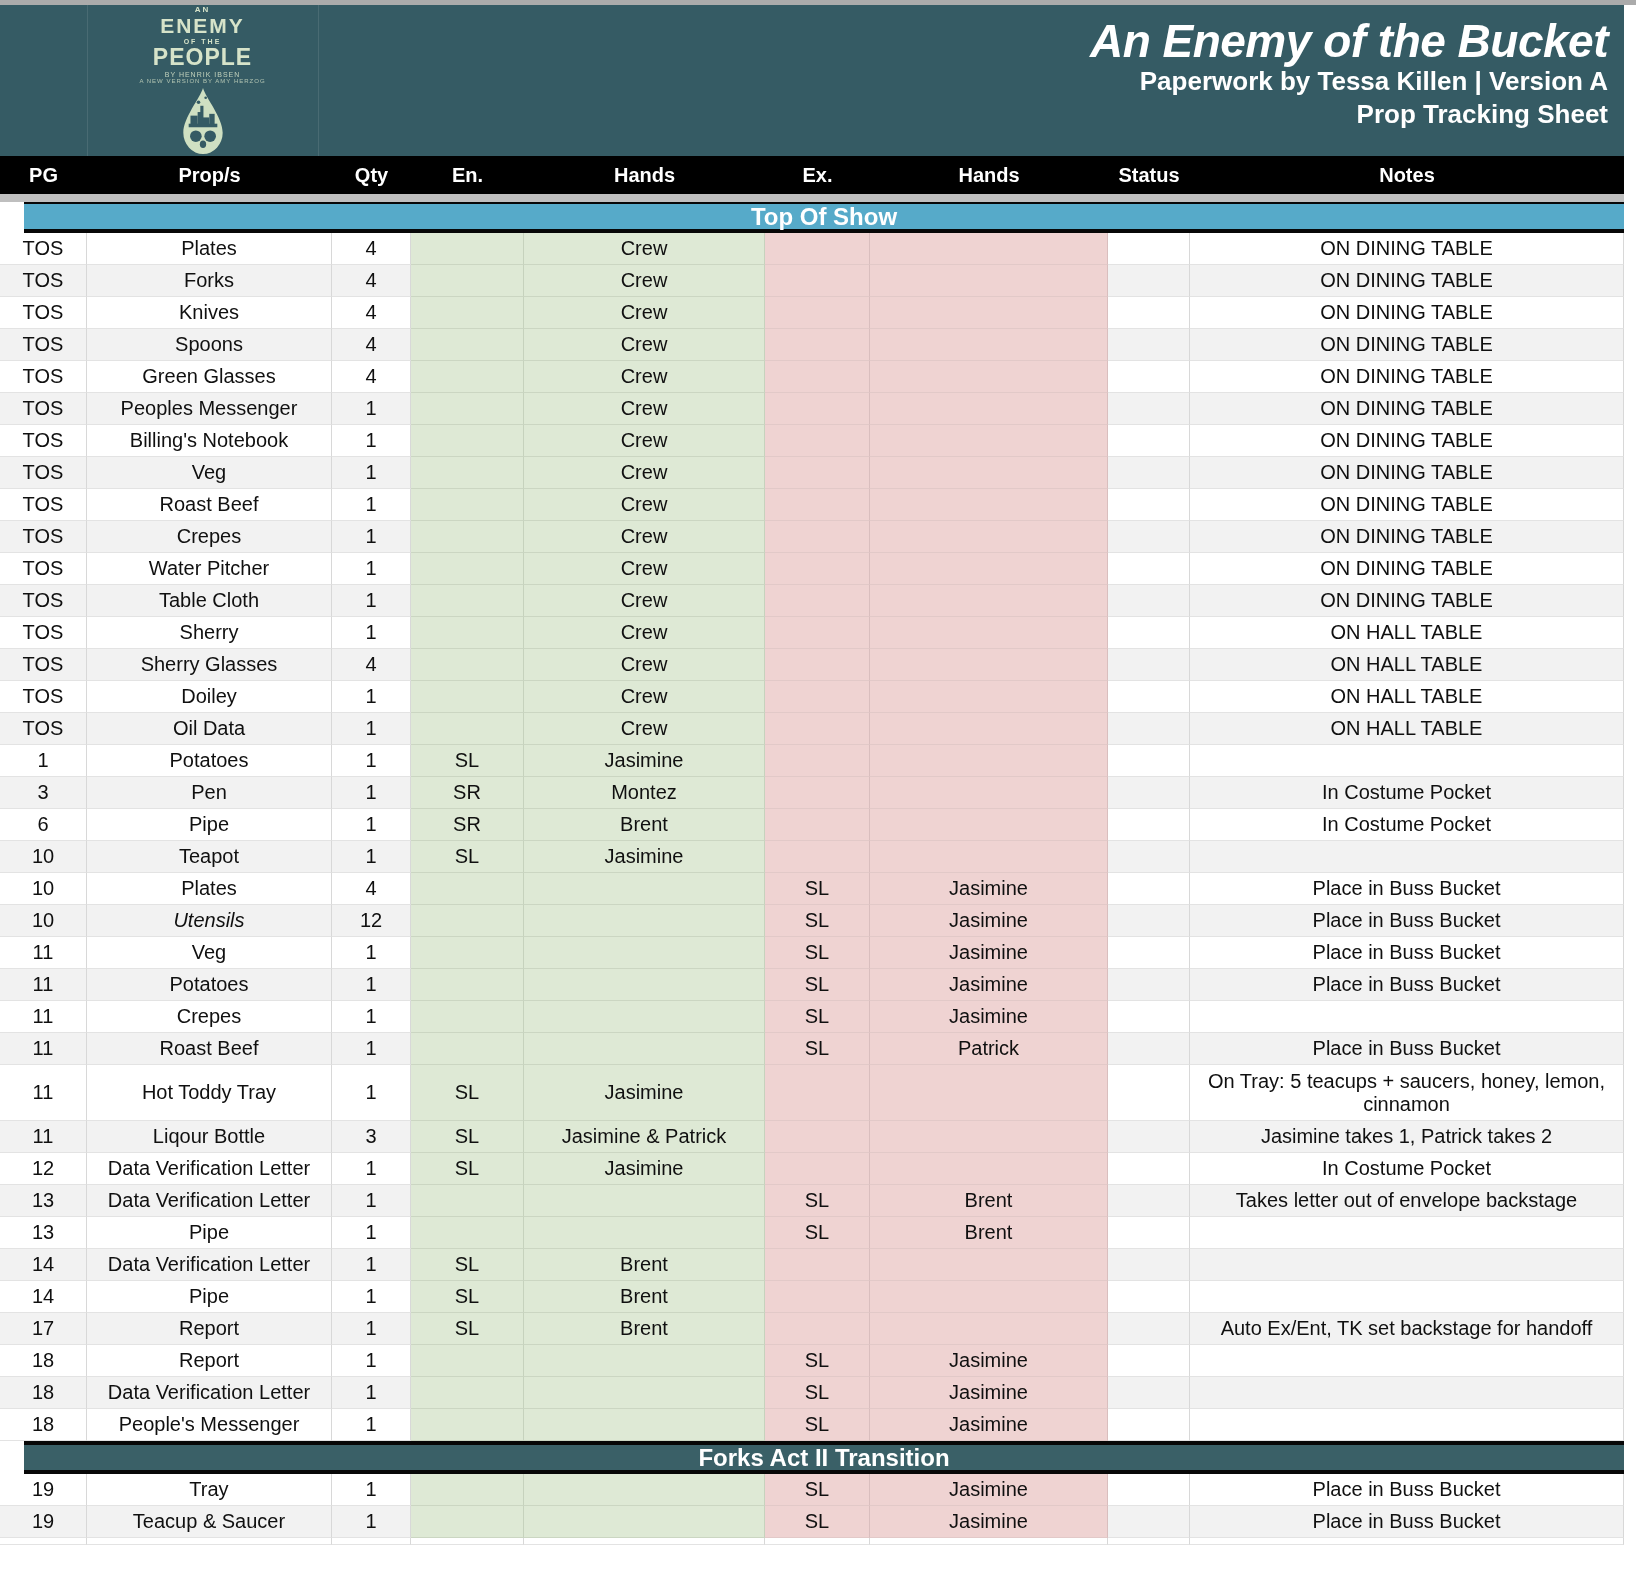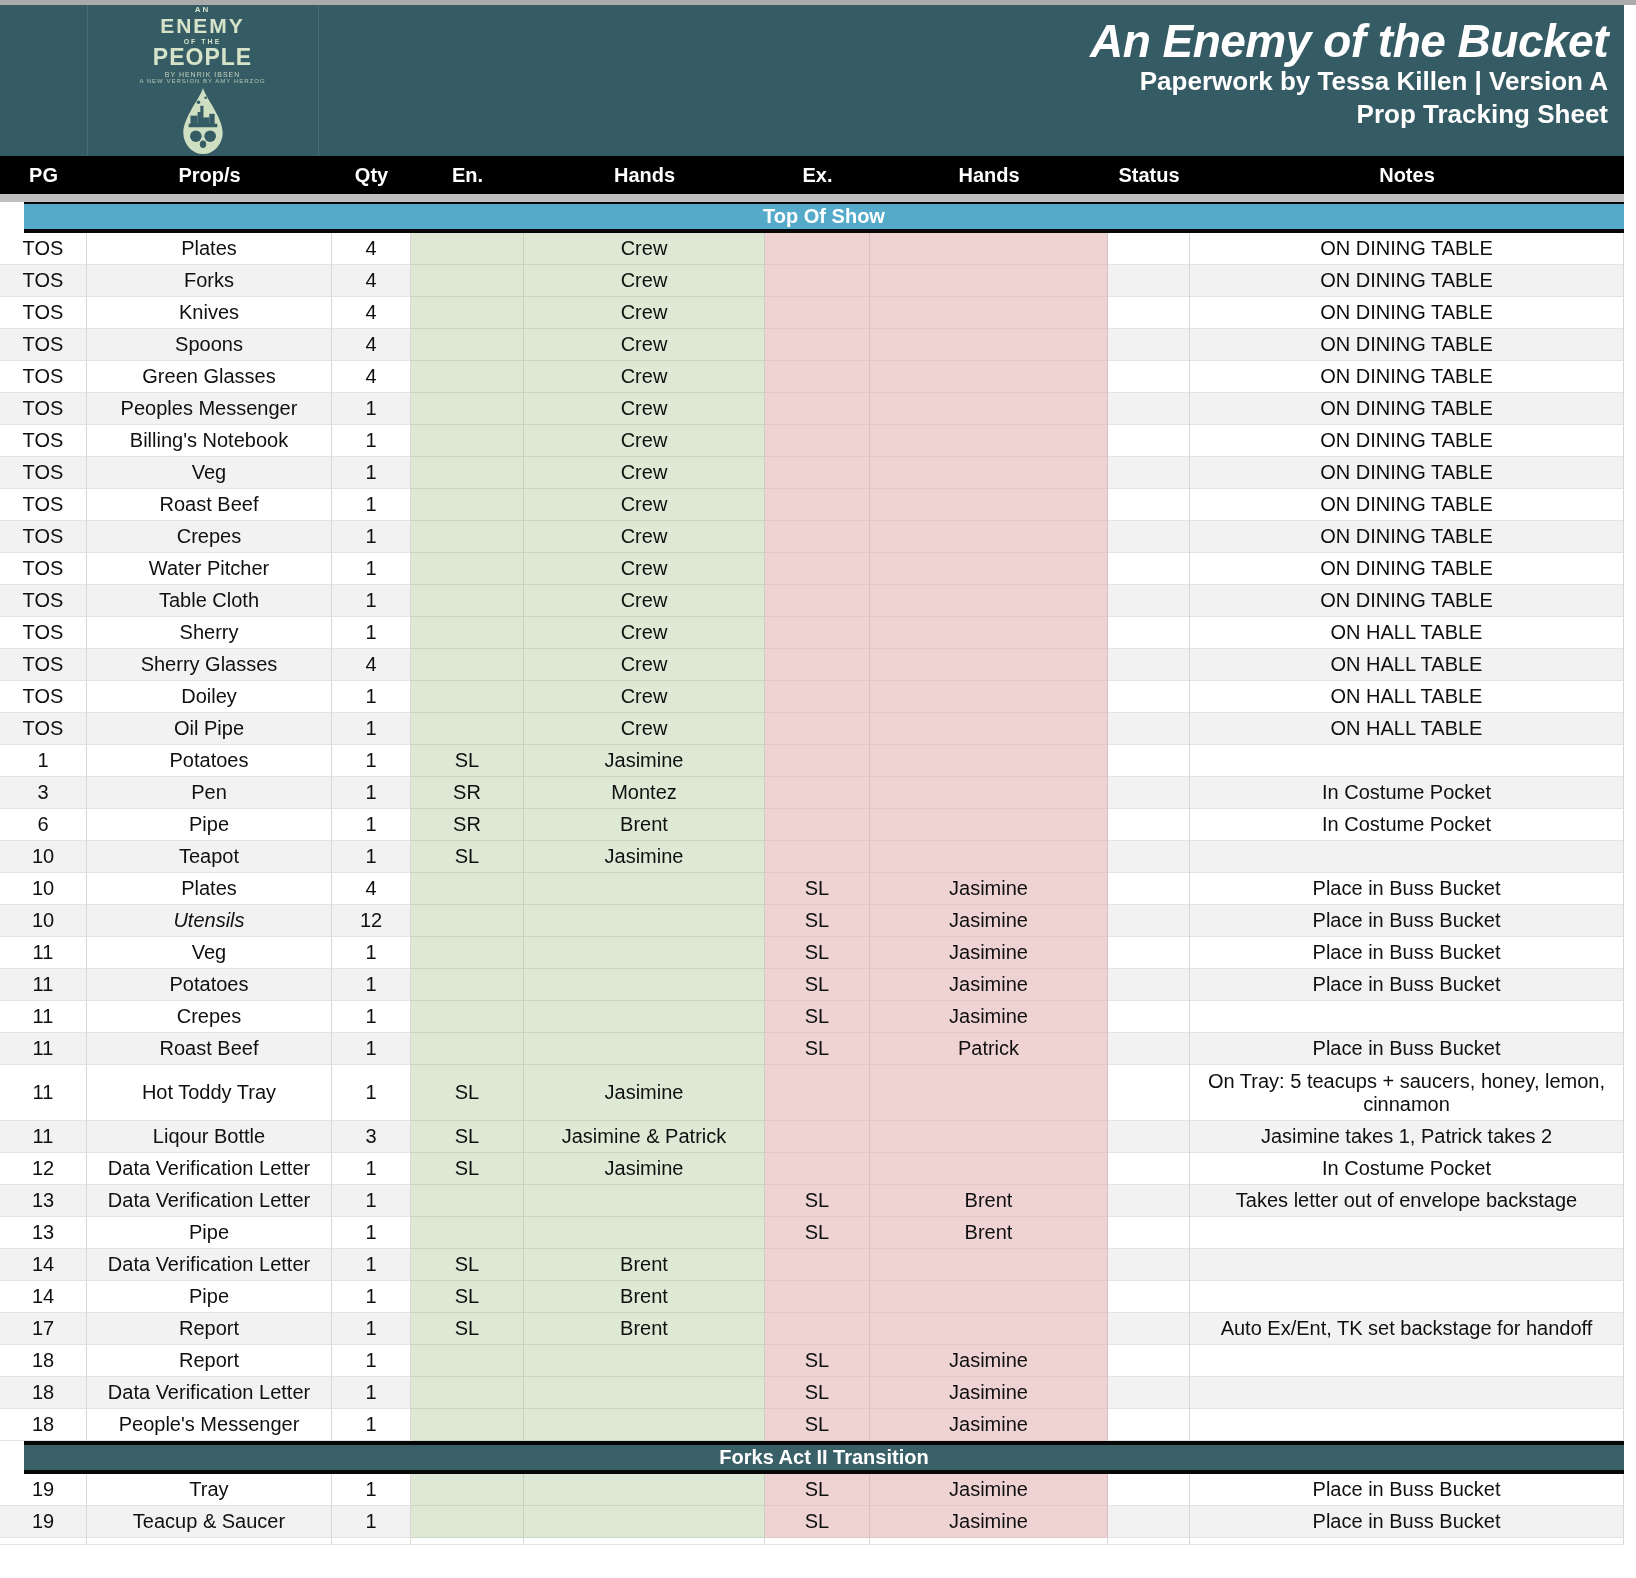--- a/index.html
+++ b/index.html
@@ -31,21 +31,21 @@
 
   
   .colheader { display:flex; height:38px; background:#000000; color:#ffffff; font-weight:bold; font-size:20px; }
   .colheader .hcell { display:flex; align-items:center; justify-content:center; box-sizing:border-box; }
 
   .graybar { height:8px; background:#bfbfbf; }
 
   
   .section-bar {
     display:flex; align-items:center; justify-content:center;
-    color:#ffffff; font-weight:bold; font-size:20px; height:25px; box-sizing:content-box;margin-left:24px;
+    color:#ffffff; font-weight:bold; font-size:24px; height:25px; box-sizing:content-box;margin-left:24px;
   }
   .section-bar.blue { background:#56aac9; border-top:2px solid #070707; border-bottom:4px solid #070707; }
   .section-bar.teal { background:#3a6067; border-top:4px solid #070707; border-bottom:4px solid #070707; }
 
   
   .row { display:flex; height:32px; }
   .row.tall { height:56px; }
   .row.partial { height:7px; }
   .cell {
     display:flex; align-items:center; justify-content:center; text-align:center;
@@ -277,21 +277,21 @@
         <div class="cell c-qty plain" style="width: 79px;">1</div>
         <div class="cell c-en green" style="width: 113px;"></div>
         <div class="cell c-enh green" style="width: 241px;">Crew</div>
         <div class="cell c-ex pink" style="width: 105px;"></div>
         <div class="cell c-exh pink" style="width: 238px;"></div>
         <div class="cell c-status plain" style="width: 82px;"></div>
         <div class="cell c-notes plain" style="width: 434px;">ON HALL TABLE</div>
       </div>
       <div class="row alt">
         <div class="cell c-pg plain" style="width: 87px;">TOS</div>
-        <div class="cell c-prop plain" style="width: 245px;">Oil Pipe</div>
+        <div class="cell c-prop plain" style="width: 245px;">Oil Data</div>
         <div class="cell c-qty plain" style="width: 79px;">1</div>
         <div class="cell c-en green" style="width: 113px;"></div>
         <div class="cell c-enh green" style="width: 241px;">Crew</div>
         <div class="cell c-ex pink" style="width: 105px;"></div>
         <div class="cell c-exh pink" style="width: 238px;"></div>
         <div class="cell c-status plain" style="width: 82px;"></div>
         <div class="cell c-notes plain" style="width: 434px;">ON HALL TABLE</div>
       </div>
       <div class="row">
         <div class="cell c-pg plain" style="width: 87px;">1</div>

